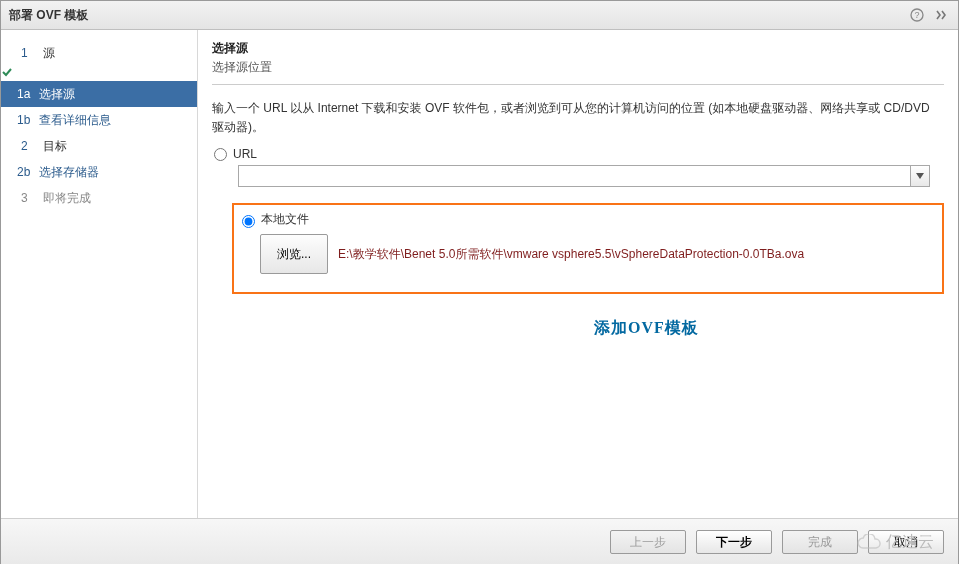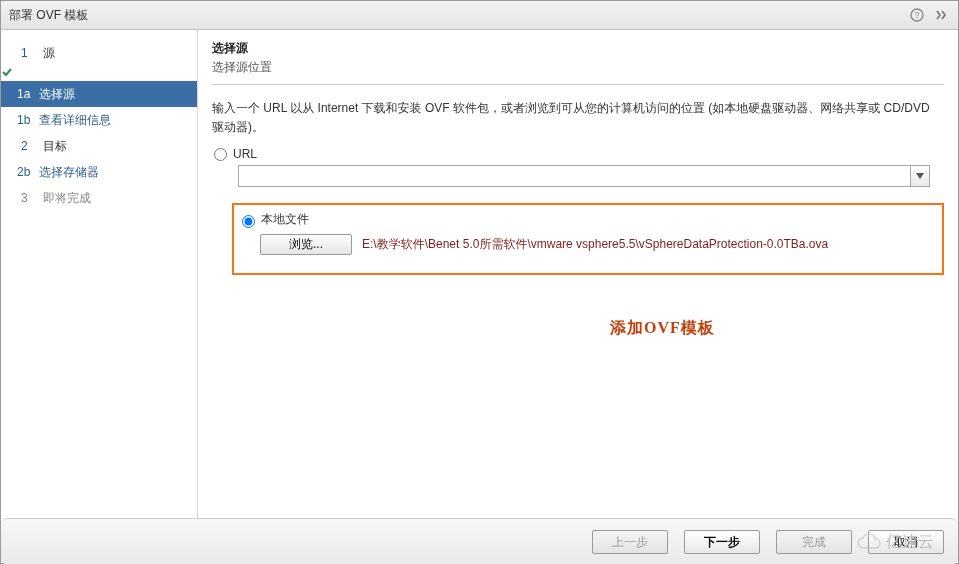--- a/index.html
+++ b/index.html
@@ -1,18 +1,18 @@
 <!DOCTYPE html>
 <html><head>
 <meta charset="utf-8">
 <style>
   html, body { margin:0; padding:0; font-family: Arial, "Microsoft YaHei", sans-serif; font-size:12px; color:#333; background:#fff; }
   .window { width:959px; height:564px; position:relative; box-sizing:border-box; border:1px solid #999; }
   .titlebar { height:28px; background:linear-gradient(#f2f2f2,#e4e4e4); border-bottom:1px solid #bfbfbf; display:flex; align-items:center; padding:0 8px; }
-  .titlebar .title { font-weight:normal; color:#333; }
+  .titlebar .title { font-weight:bold; color:#333; }
   .titlebar .spacer { flex:1; }
   .titlebar .titlebar-icon { width:18px; height:18px; display:flex; align-items:center; justify-content:center; color:#666; margin-left:6px; }
   .body { display:flex; height:488px; }
   .sidebar { width:206px; border-right:1px solid #d8d8d8; padding-top:10px; box-sizing:border-box; }
   .nav-item { display:flex; align-items:center; height:26px; padding-left:20px; color:#2b5b8c; font-size:12px; }
   .nav-item.sub { padding-left:16px; }
   .nav-item .num { width:22px; color:#2b5b8c; }
   .nav-item.group { color:#333; font-weight:normal; }
   .nav-item.selected { background:#3b6ea5; color:#fff; }
   .nav-item.selected .num { color:#fff; }
@@ -25,24 +25,24 @@
   .hr { border-top:1px solid #ccc; margin:8px 0 14px 0; }
   .desc { color:#333; line-height:1.6; }
   .option-row { display:flex; align-items:flex-end; margin-top:10px; }
   .option-row input[type=radio] { margin:0 6px 0 2px; }
   .url-input-row { margin:4px 0 16px 26px; display:flex; }
   .combo { position:relative; flex:1; max-width:692px; }
   .combo input { width:100%; height:22px; box-sizing:border-box; border:1px solid #a8a8a8; padding:0 22px 0 4px; font-size:12px; }
   .combo .arrow { position:absolute; right:1px; top:1px; width:18px; height:20px; border-left:1px solid #a8a8a8; background:linear-gradient(#fff,#e8e8e8); display:flex; align-items:center; justify-content:center; }
   .local-box { border:2px solid #f97316; padding:6px 8px 18px 6px; margin-top:2px; width:712px; box-sizing:border-box;margin-left:20px; }
   .file-row { display:flex; align-items:center; margin:6px 0 0 20px; gap:10px; }
-  .browse-btn { height:21px; padding:0 28px; background:linear-gradient(#fdfdfd,#e7e7e7); border:1px solid #9a9a9a; border-radius:2px; font-size:12px; cursor:pointer; }
+  .browse-btn { height:40px; padding:0 16px; background:linear-gradient(#fdfdfd,#e7e7e7); border:1px solid #9a9a9a; border-radius:2px; font-size:12px; cursor:pointer; }
   .file-path { color:#7f1d1d; }
-  .annotation { position:absolute; top:288px; left:412px; color:#c2410c; font-weight:bold; font-family:"SimSun","Microsoft YaHei"; font-size:16px; letter-spacing:1px; }
-  .footer { height:46px; border-top:1px solid #cfcfcf; background:linear-gradient(#f7f7f7,#e9e9e9); display:flex; align-items:center; justify-content:flex-end; padding:0 14px; gap:16px;border-radius:7px; }
+  .annotation { position:absolute; top:288px; left:396px; color:#0369a1; font-weight:bold; font-family:"SimSun","Microsoft YaHei"; font-size:16px; letter-spacing:1px; }
+  .footer { height:46px; border-top:1px solid #cfcfcf; background:linear-gradient(#f7f7f7,#e9e9e9); display:flex; align-items:center; justify-content:flex-end; padding:0 14px; gap:10px; }
   .footer button { height:24px; width:76px; border:1px solid #9a9a9a; background:linear-gradient(#fff,#e7e7e7); border-radius:2px; font-size:12px; cursor:pointer; }
   .footer button.primary { font-weight:bold; }
   .footer button:disabled { color:#9a9a9a; background:linear-gradient(#f3f3f3,#e4e4e4); cursor:default; }
   .watermark { position:absolute; right:24px; bottom:10px; display:flex; align-items:center; gap:4px; color:#bbb; font-size:16px; pointer-events:none; }
   .watermark svg { opacity:.6; }
 </style>
 </head>
 <body>
 
 <div class="window">

